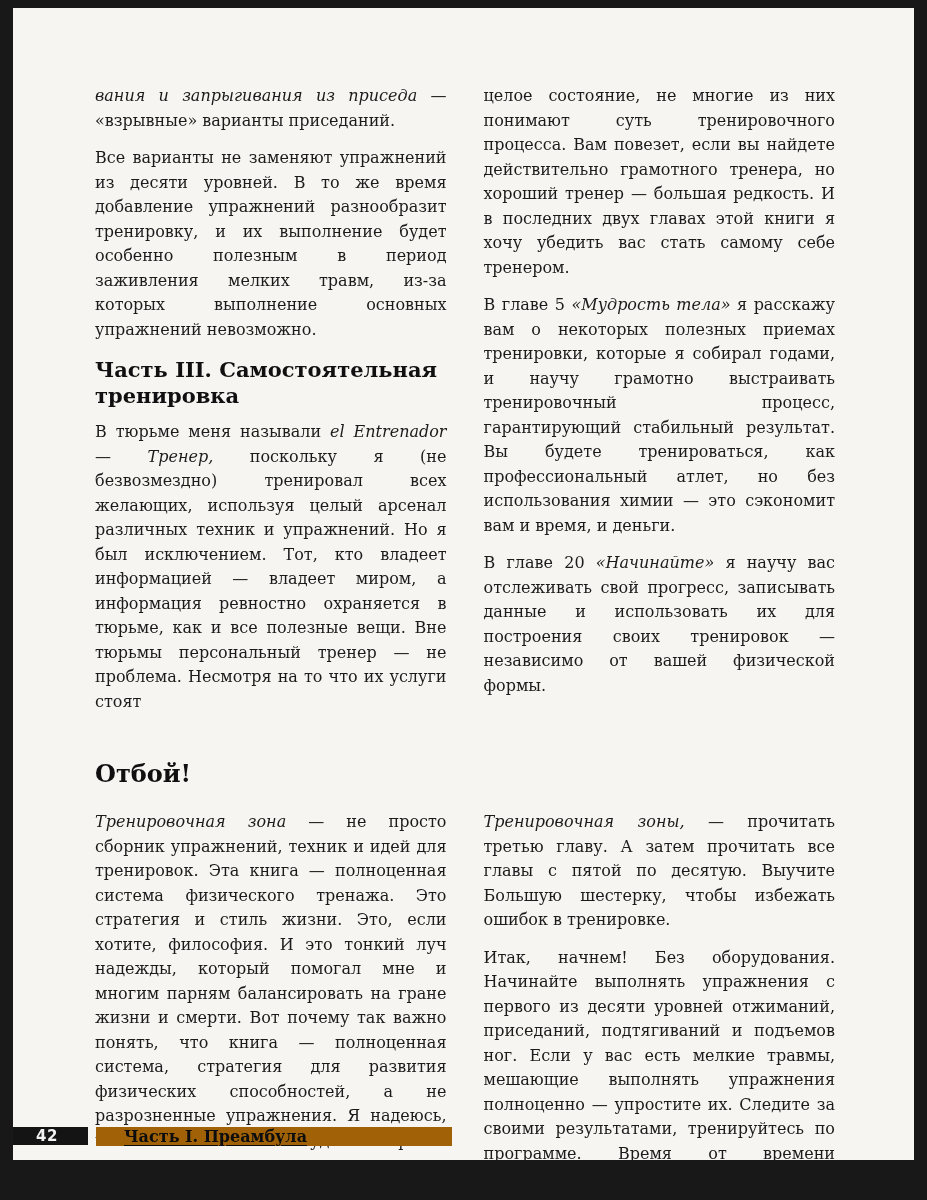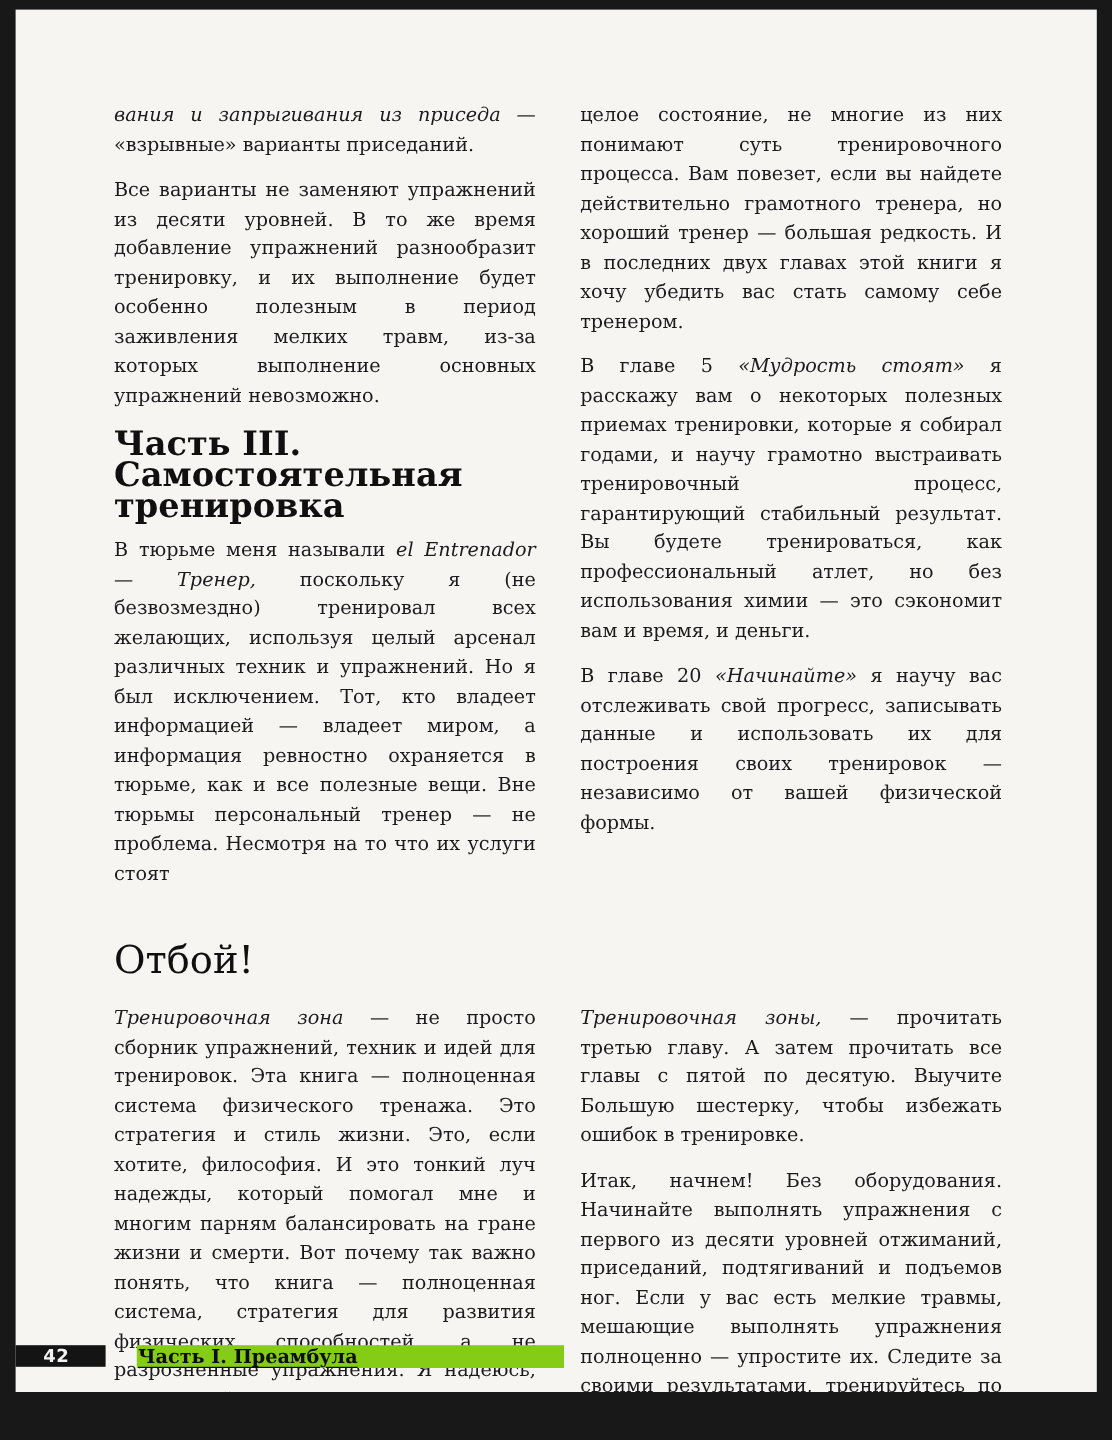--- a/index.html
+++ b/index.html
@@ -46,65 +46,65 @@
     line-height: 24.5px;
     text-align: justify;
     color: #1b1b1b;
     hyphens: auto;
     -webkit-hyphens: auto;
   }
   .content p em {
     font-style: italic;
   }
   h2.section-heading {
-    font-size: 28px;
+    font-size: 21px;
     line-height: 26px;
     font-weight: bold;
     color: #101010;
     margin: 15px 0 11px 0;
   }
   .otboy-heading {
-    font-size: 32px;
+    font-size: 24px;
     line-height: 28px;
-    font-weight: normal;
+    font-weight: bold;
     color: #101010;
     margin: 33px 0 0 0;
   }
   .bottom-section {
     margin-top: 22px;
   }
   .footer {
     position: absolute;
     left: 13px;
     top: 1121px;
     height: 30px;
     display: flex;
-    align-items: flex-start;
+    align-items: center;
   }
   .page-num-block {
     box-sizing: border-box;
     width: 75px;
     background: #141414;
     color: #f2f2f2;
     display: flex;
     align-items: center;
     padding-left: 23px;
     font-family: "DejaVu Sans", "Liberation Sans", sans-serif;
     font-weight: bold;
     font-size: 15px;
     letter-spacing: 0.5px;
   }
   .running-head-block {
     box-sizing: border-box;
     width: 356px;
-    margin-left: 26px;
-    background: #84cc16;
+    margin-left: 8px;
+    background: #a16207;
     display: flex;
     align-items: center;
-    padding-left: 1px;
+    padding-left: 28px;
   }
   .running-head-text {
     font-weight: bold;
     font-size: 16px;
     color: #0d0d0d;
     text-decoration: underline;
     text-underline-offset: 3px;
   }
 </style>
 </head>
@@ -116,21 +116,21 @@
 
       <div class="columns top-section">
         <div class="col">
             <p><em>вания и запрыгивания из приседа</em><span> — «взрывные» варианты приседаний.</span></p>
             <p><span>Все варианты не заменяют упражнений из десяти уровней. В то же время добавление упражнений разнообразит тренировку, и их выполнение будет особенно полезным в период заживления мелких травм, из-за которых выполнение основных упражнений невозможно.</span></p>
             <h2 class="section-heading"><span>Часть III. Самостоятельная тренировка</span></h2>
             <p><span>В тюрьме меня называли </span><em>el Entrenador</em><span> — </span><em>Тренер,</em><span> поскольку я (не безвозмездно) тренировал всех желающих, используя целый арсенал различных техник и упражнений. Но я был исключением. Тот, кто владеет информацией — владеет миром, а информация ревностно охраняется в тюрьме, как и все полезные вещи. Вне тюрьмы персональный тренер — не проблема. Несмотря на то что их услуги стоят</span></p>
           </div>
         <div class="col">
             <p><span>целое состояние, не многие из них понимают суть тренировочного процесса. Вам повезет, если вы найдете действительно грамотного тренера, но хороший тренер — большая редкость. И в последних двух главах этой книги я хочу убедить вас стать самому себе тренером.</span></p>
-            <p><span>В главе 5 </span><em>«Мудрость стоят»</em><span> я расскажу вам о некоторых полезных приемах тренировки, которые я собирал годами, и научу грамотно выстраивать тренировочный процесс, гарантирующий стабильный результат. Вы будете тренироваться, как профессиональный атлет, но без использования химии — это сэкономит вам и время, и деньги.</span></p>
+            <p><span>В главе 5 </span><em>«Мудрость тела»</em><span> я расскажу вам о некоторых полезных приемах тренировки, которые я собирал годами, и научу грамотно выстраивать тренировочный процесс, гарантирующий стабильный результат. Вы будете тренироваться, как профессиональный атлет, но без использования химии — это сэкономит вам и время, и деньги.</span></p>
             <p><span>В главе 20 </span><em>«Начинайте»</em><span> я научу вас отслеживать свой прогресс, записывать данные и использовать их для построения своих тренировок — независимо от вашей физической формы.</span></p>
           </div>
       </div>
 
       <h1 class="otboy-heading">Отбой!</h1>
 
       <div class="columns bottom-section">
         <div class="col">
             <p><em>Тренировочная зона</em><span> — не просто сборник упражнений, техник и идей для тренировок. Эта книга — полноценная система физического тренажа. Это стратегия и стиль жизни. Это, если хотите, философия. И это тонкий луч надежды, который помогал мне и многим парням балансировать на гране жизни и смерти. Вот почему так важно понять, что книга — полноценная система, стратегия для развития физических способностей, а не разрозненные упражнения. Я надеюсь, что в этой главе мне удалось кратко описать основополагающие принципы системы тренировок.</span></p>
           </div>

